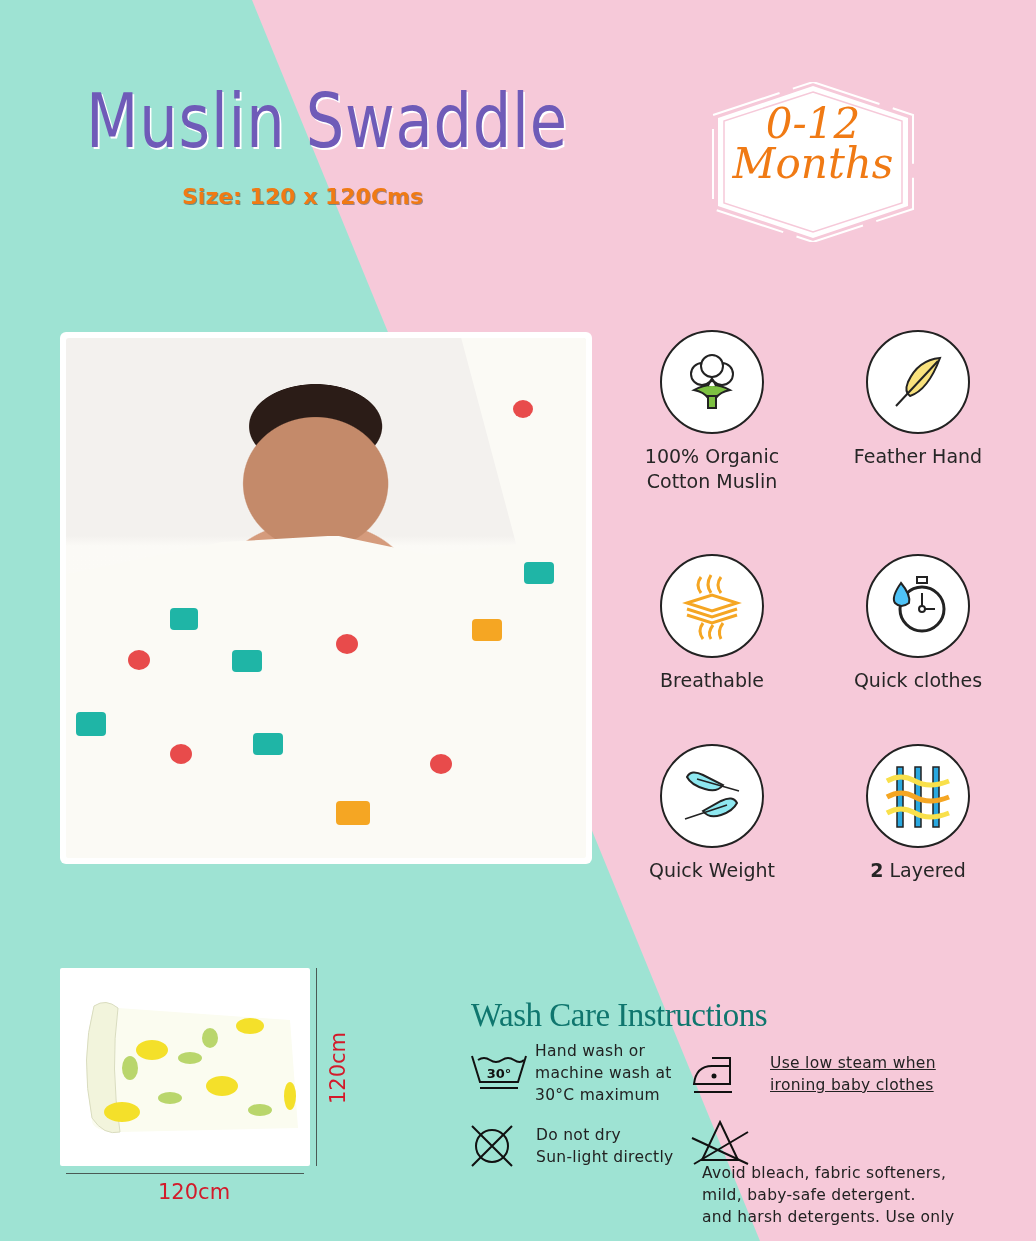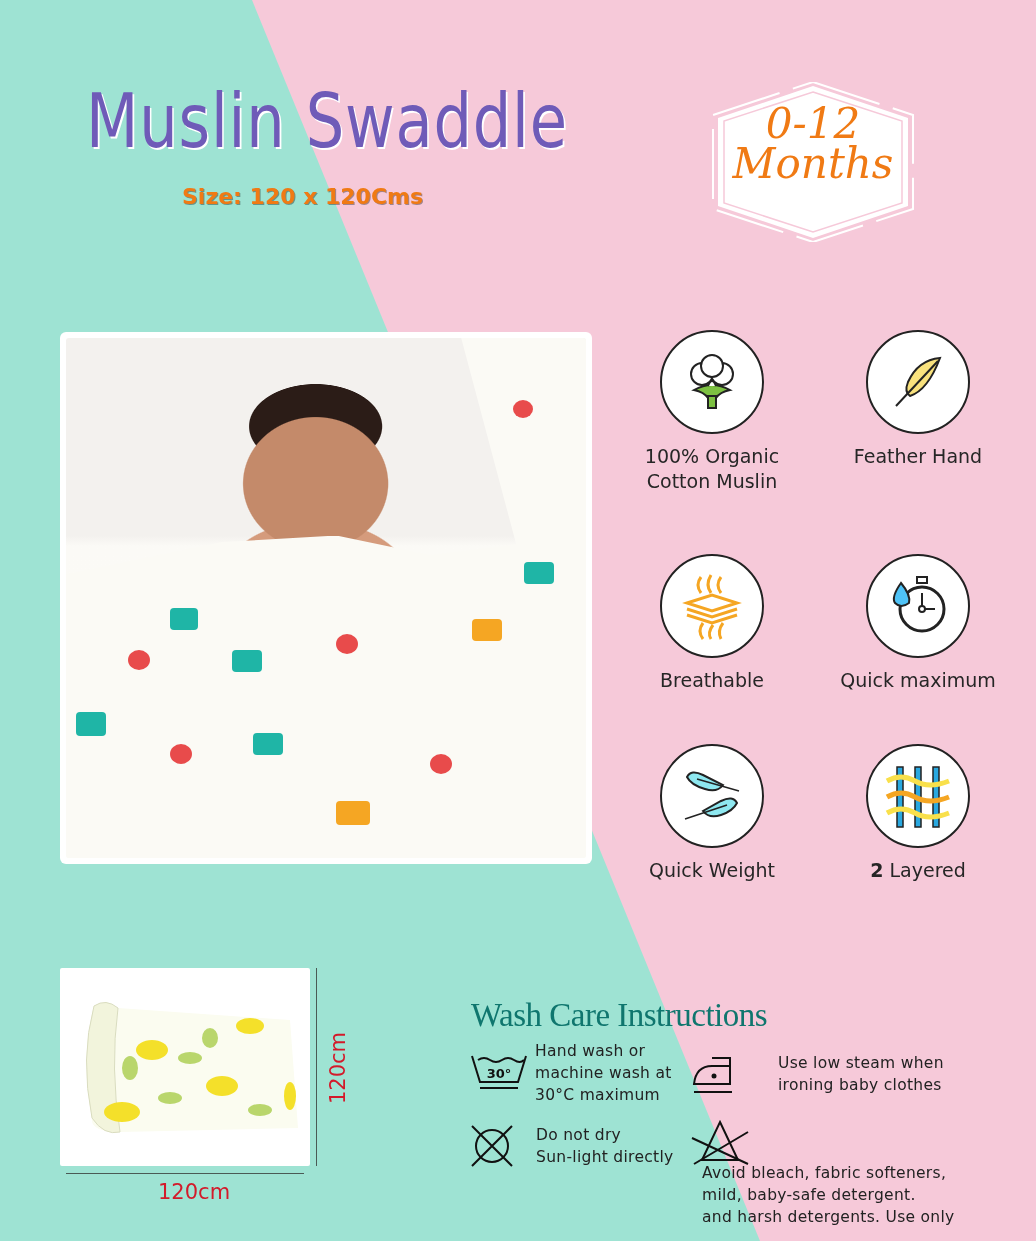--- a/index.html
+++ b/index.html
@@ -186,21 +186,21 @@
     <div class="feature-circle">
       <svg width="70" height="70" viewBox="0 0 70 70">
         <rect x="34" y="6" width="10" height="6" fill="none" stroke="#222" stroke-width="2"></rect>
         <circle cx="39" cy="38" r="22" fill="#fff" stroke="#222" stroke-width="3"></circle>
         <path d="M39 38 L39 22 M39 38 L52 38" stroke="#222" stroke-width="2"></path>
         <circle cx="39" cy="38" r="3" fill="#fff" stroke="#222" stroke-width="2"></circle>
         <path d="M18 12 Q8 26 12 32 Q18 38 26 32 Q28 24 18 12Z" fill="#4fc3f7" stroke="#222" stroke-width="2"></path>
       </svg>
     </div>
     <div class="feature-label">
-        <div>Quick maximum</div>
+        <div>Quick clothes</div>
       </div>
   </div>
   <div class="feature" style="left:0;top:414px;">
     <div class="feature-circle">
       <svg width="70" height="70" viewBox="0 0 70 70">
         <path d="M10 16 Q14 8 26 14 L46 24 Q40 32 28 28 Q14 24 10 16Z" fill="#8ee8f0" stroke="#222" stroke-width="2"></path>
         <path d="M20 18 L62 30" stroke="#222" stroke-width="1.5"></path>
         <path d="M60 42 Q56 34 44 40 L26 50 Q32 58 44 54 Q56 50 60 42Z" fill="#8ee8f0" stroke="#222" stroke-width="2"></path>
         <path d="M50 44 L8 58" stroke="#222" stroke-width="1.5"></path>
       </svg>
@@ -266,21 +266,21 @@
 </div>
 
 <div class="wash-item" style="left:690px;top:1052px;">
   <div class="wash-icon">
     <svg width="60" height="50" viewBox="0 0 60 50">
       <path d="M22 6 L40 6 L40 32 L4 32 Q6 14 22 14 L40 14" fill="none" stroke="#111" stroke-width="2"></path>
       <circle cx="24" cy="24" r="2.5" fill="#111"></circle>
       <path d="M4 40 L42 40" stroke="#111" stroke-width="2"></path>
     </svg>
   </div>
-  <div class="wash-text" style="margin-left:28px;">
+  <div class="wash-text" style="margin-left:20px;text-decoration:underline;">
     <div>Use low steam when</div>
     <div>ironing baby clothes</div>
   </div>
 </div>
 
 <div class="wash-item" style="left:470px;top:1124px;">
   <div class="wash-icon">
     <svg width="60" height="50" viewBox="0 0 60 50">
       <circle cx="22" cy="22" r="16" fill="none" stroke="#111" stroke-width="2"></circle>
       <path d="M2 2 L42 42 M42 2 L2 42" stroke="#111" stroke-width="2"></path>

